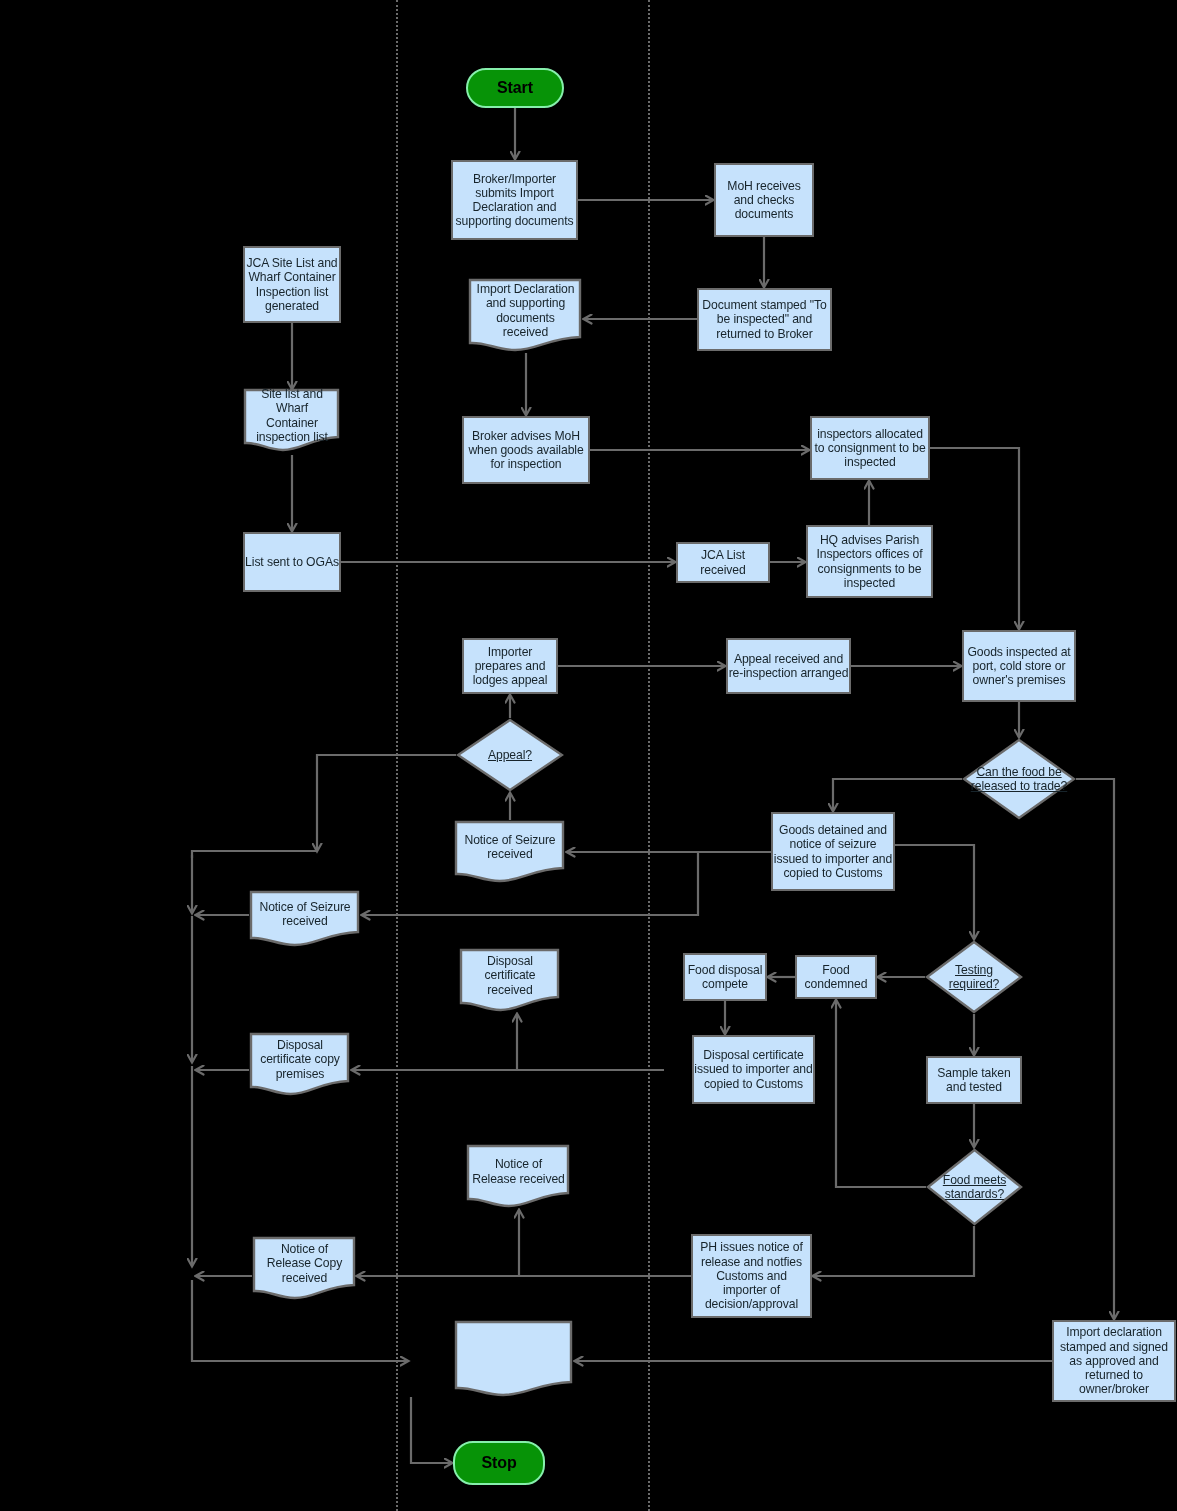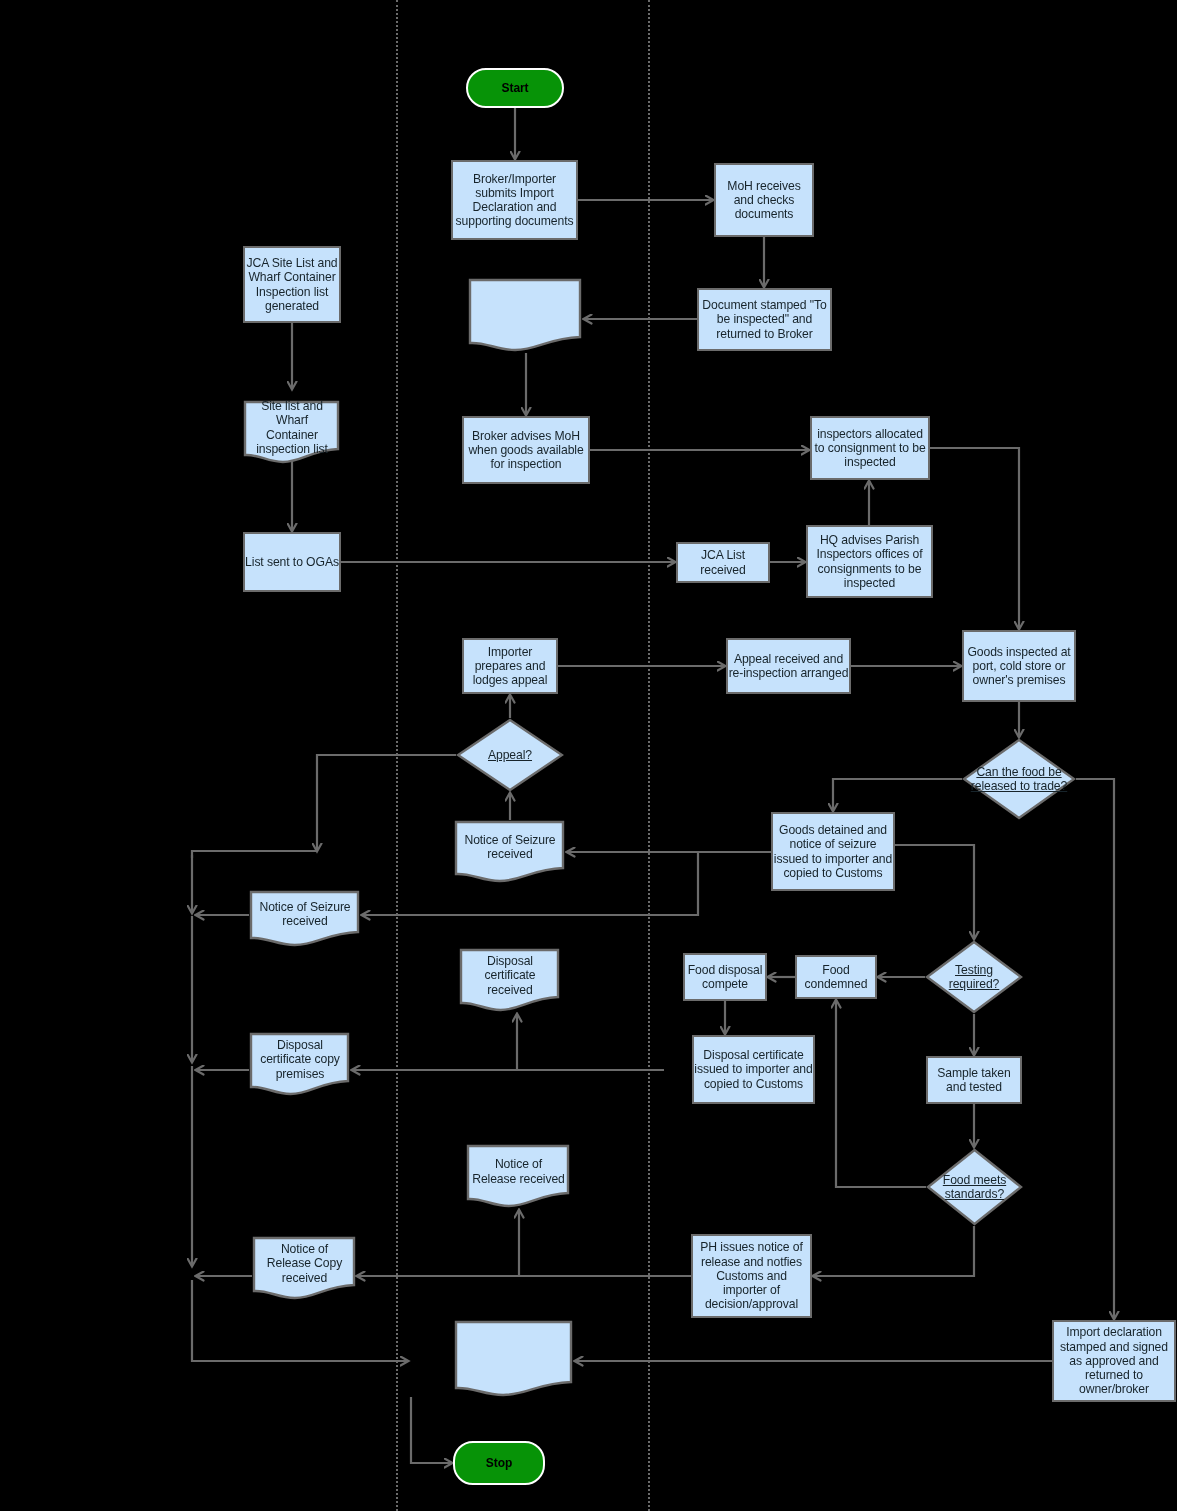--- a/index.html
+++ b/index.html
@@ -9,22 +9,22 @@
   .node{position:absolute;box-sizing:border-box;display:flex;align-items:center;
         justify-content:center;text-align:center;color:#17242b;
         font-size:12.2px;line-height:14.2px;letter-spacing:-0.1px;}
   .proc{background:#c6e2fc;border:2px solid #6b6b6b;}
   .dec{background:transparent;border:none;}
   .dec .dtxt{position:relative;z-index:2;padding:0 6px;text-decoration:underline;}
   .dec svg{position:absolute;left:0;top:0;}
   .doc{background:transparent;border:none;}
   .doc .dtxt{position:relative;z-index:2;padding:0 6px 10px 6px;}
   .doc svg{position:absolute;left:0;top:0;}
-  .term{background:#079307;border:2px solid #ffffff;border-radius:20px;
-        color:#000;font-weight:bold;font-size:12px;}
+  .term{background:#079307;border:2px solid #86efac;border-radius:20px;
+        color:#000;font-weight:bold;font-size:16px;}
   #wires{position:absolute;left:0;top:0;width:1177px;height:1511px;}
   .lane{position:absolute;top:0;width:0;height:1511px;
         border-left:2px dotted #6b6b6b;}
 </style>
 </head>
 <body>
 
 <div id="canvas">
 
   <div class="lane" style="left:396px"></div>
@@ -141,22 +141,23 @@
       <div class="node proc" style="left: 697px; top: 288px; width: 135px; height: 63px;">
         <span>Document stamped "To be inspected" and returned to Broker</span>
       </div>
       <div class="node proc" style="left: 243px; top: 246px; width: 98px; height: 77px;">
         <span>JCA Site List and Wharf Container Inspection list generated</span>
       </div>
       <div class="node doc" style="left: 468px; top: 278px; width: 115px; height: 75px;">
         <svg width="115" height="75">
           <path d="M2,2 L112,2 L112,59 C80.64,60 69.44,72 47.04,72 C29.12,72 17.92,64 2,65 Z" fill="#c6e2fc" stroke="#6b6b6b" stroke-width="2.4"></path>
         </svg>
-      </div>
-      <div class="node doc" style="left: 243px; top: 400px; width: 98px; height: 65px;">
+        <span class="dtxt">Import Declaration and supporting documents received</span>
+      </div>
+      <div class="node doc" style="left: 243px; top: 388px; width: 98px; height: 65px;">
         <svg width="98" height="65">
           <path d="M2,2 L95,2 L95,49 C68.39999999999999,50 58.9,62 39.9,62 C24.7,62 15.200000000000001,54 2,55 Z" fill="#c6e2fc" stroke="#6b6b6b" stroke-width="2.4"></path>
         </svg>
         <span class="dtxt">Site list and Wharf Container inspection list</span>
       </div>
       <div class="node proc" style="left: 462px; top: 416px; width: 128px; height: 68px;">
         <span>Broker advises MoH when goods available for inspection</span>
       </div>
       <div class="node proc" style="left: 810px; top: 416px; width: 120px; height: 64px;">
         <span>inspectors allocated to consignment to be inspected</span>

